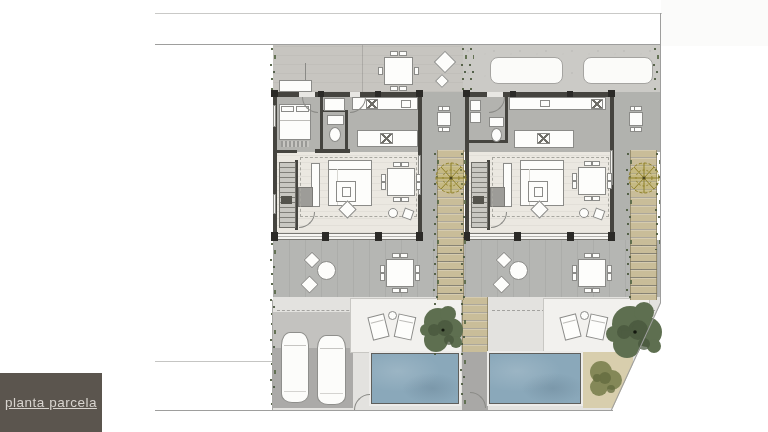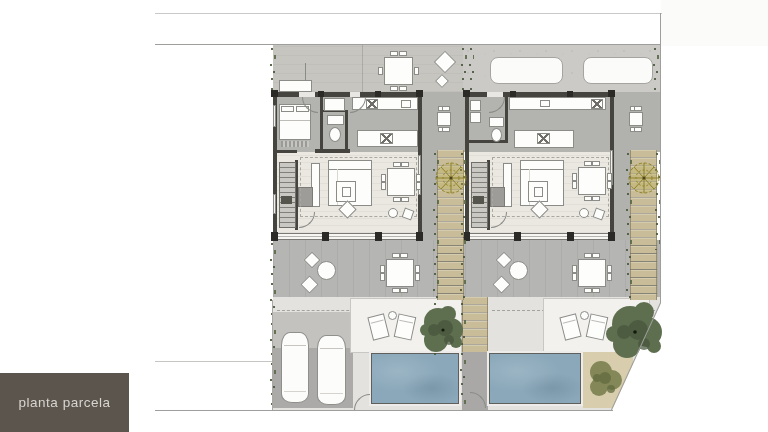--- a/index.html
+++ b/index.html
@@ -387,17 +387,17 @@
   </svg>
 
   <div class="abs" style="left:155px;top:13px;width:507px;height:1px;background:#c9c9c7;"></div>
   <div class="abs hline" style="left:155px;top:44px;width:506px;height:1px;"></div>
   <div class="abs vline" style="left:660px;top:13px;width:1px;height:290px;"></div>
   <div class="abs" style="left:661px;top:303px;width:118px;height:1px;background:var(--boundary);transform-origin:0 0;transform:rotate(114.6deg);"></div>
   <div class="abs hline" style="left:155px;top:410px;width:458px;height:1px;"></div>
   <div class="abs" style="left:155px;top:361px;width:118px;height:1px;background:#c5c5c3;"></div>
   <div class="abs" style="left:272px;top:300px;width:1px;height:110px;background:#a9a8a5;"></div>
 
-  <div id="title-block" class="abs" style="left:0;top:373px;width:129px;height:59px;">
+  <div id="title-block" class="abs" style="left:0;top:373px;width:102px;height:59px;text-decoration:underline;">
     <span>planta parcela</span>
   </div>
 
 </div>
 
 </body></html>

